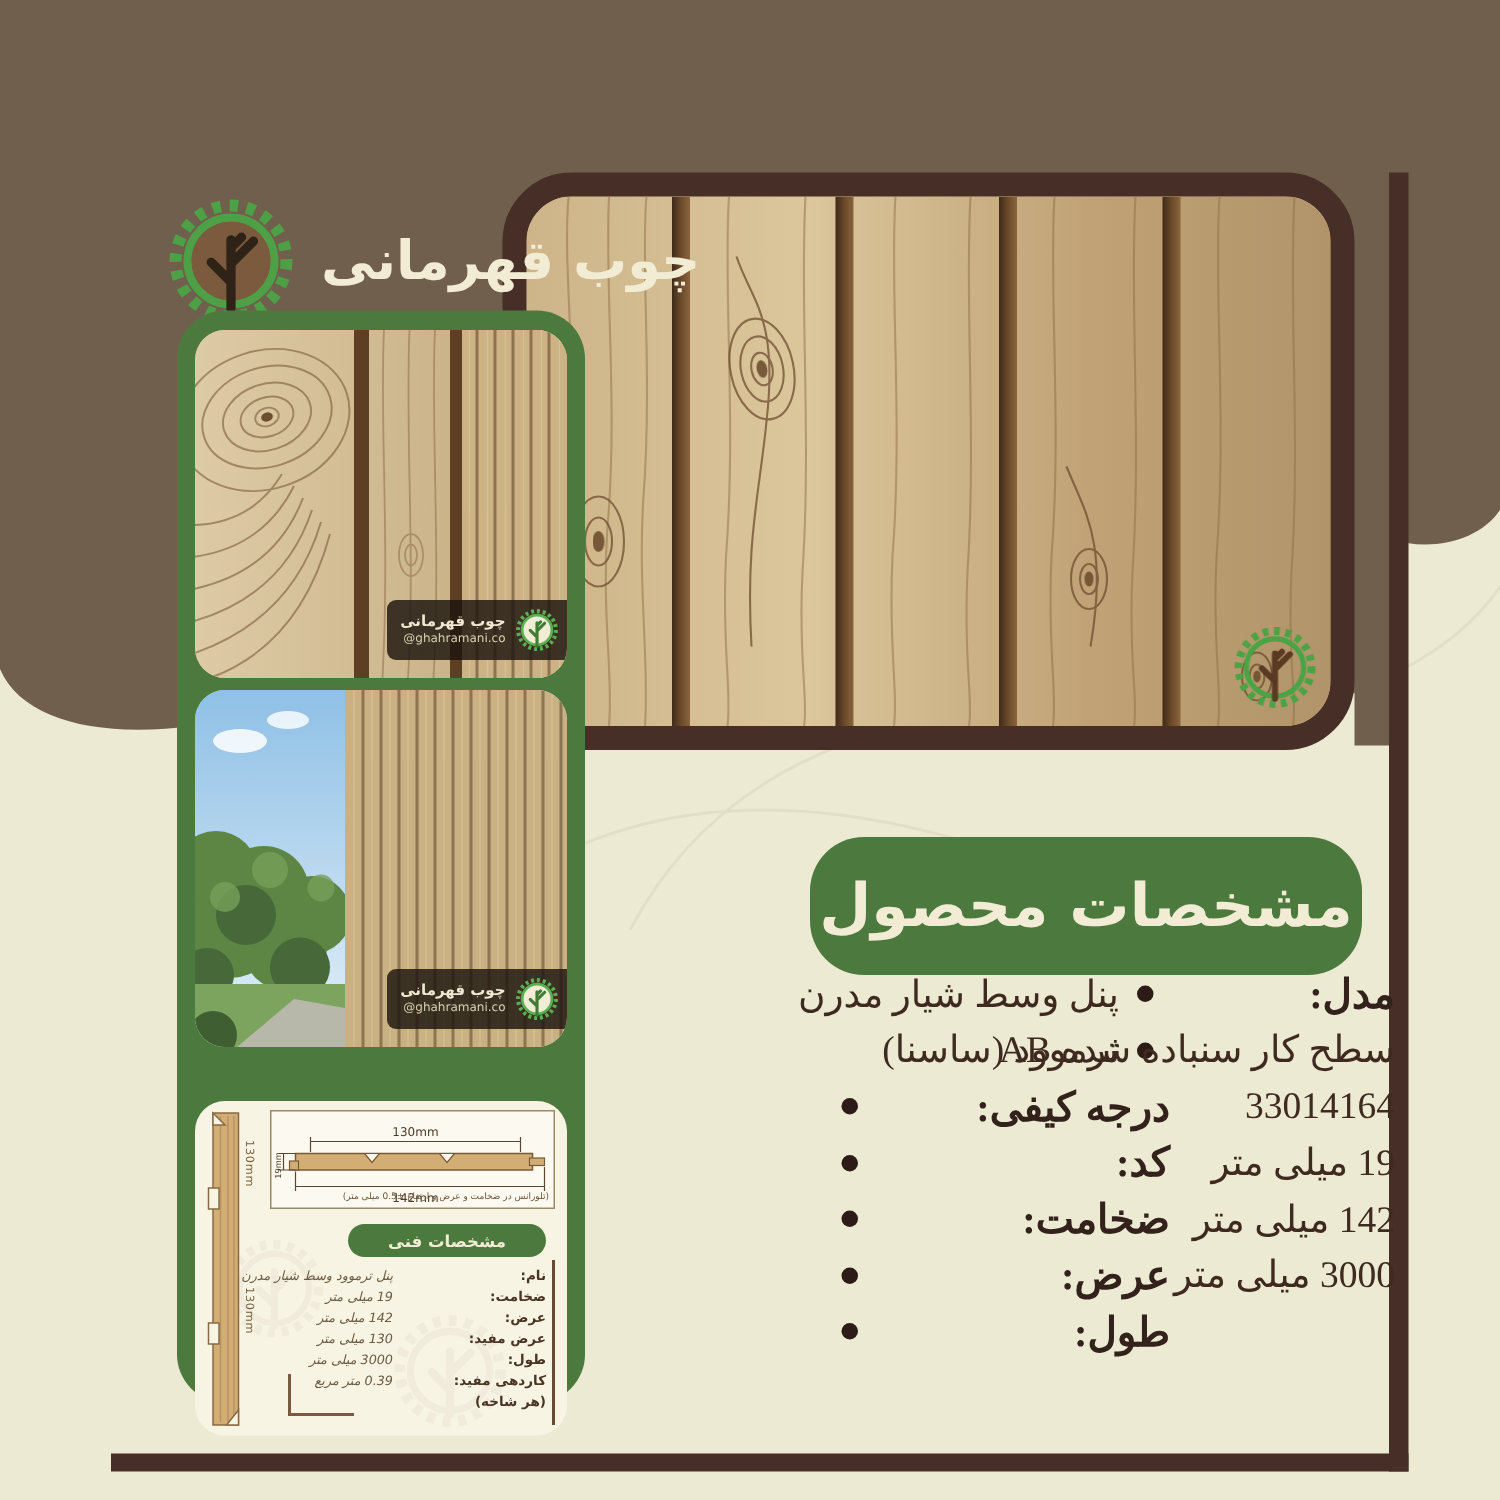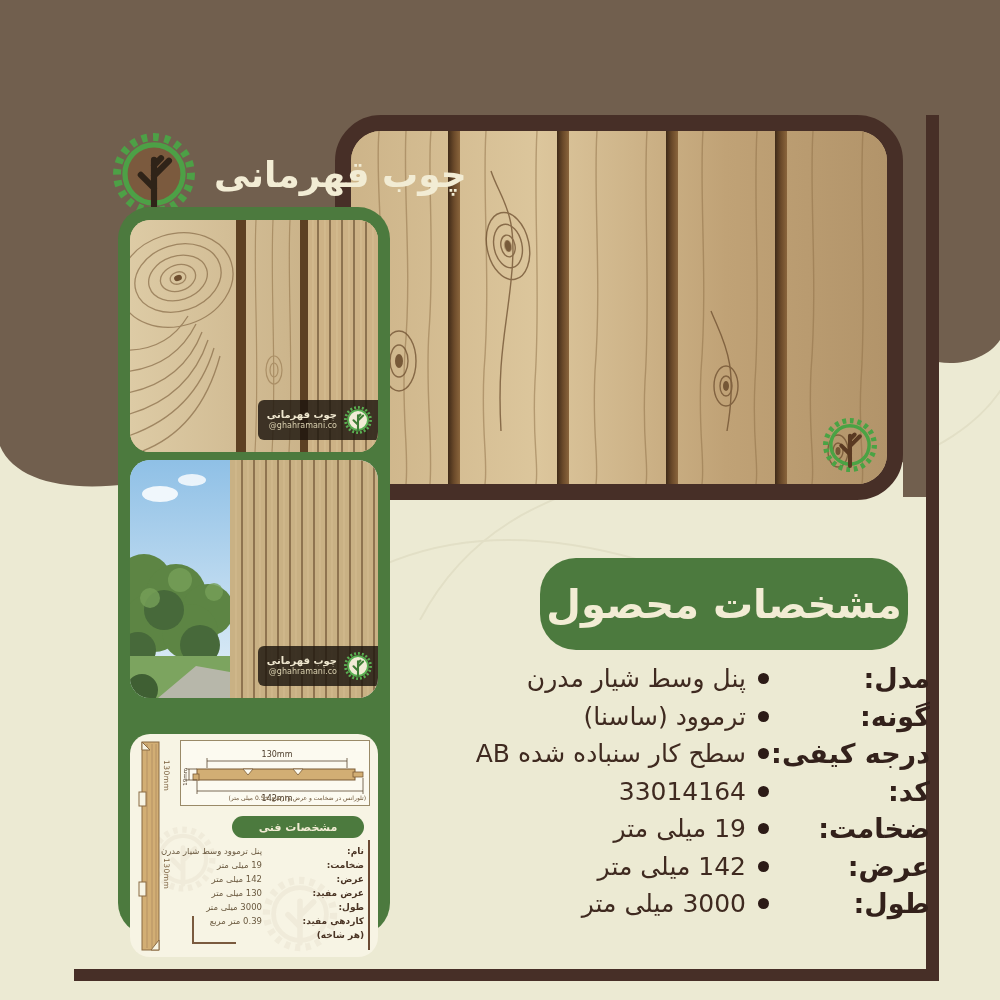--- a/index.html
+++ b/index.html
@@ -45,33 +45,33 @@
   .strip{left:8px;top:6px;width:26px;height:212px;}
   .side-label{left:29px;width:12px;font-size:7.5px;color:#7a5f3d;
               writing-mode:vertical-rl;letter-spacing:.5px;}
   .side-label.a{top:26px;} .side-label.b{top:124px;}
   .dimbox{left:50px;top:6px;width:190px;height:66px;background:#fcfaf0;border:1px solid #9a8a68;box-sizing:border-box;}
   .tech-pill{left:102px;top:82px;width:132px;height:22px;background:#4c7a3e;border-radius:11px;
              color:#f2ecd4;font-size:11px;font-weight:bold;display:flex;align-items:center;justify-content:center;direction:rtl;text-align:center;}
   .tech-table{left:20px;top:110px;width:214px;display:grid;grid-template-columns:112px 94px;
               column-gap:8px;grid-auto-rows:14px;align-items:center;}
   .tech-label{font-size:9px;font-weight:bold;color:#4a3424;direction:rtl;text-align:right;white-space:nowrap;}
-  .tech-value{font-size:8.5px;color:#6b5a40;text-align:right;unicode-bidi:plaintext;white-space:nowrap;}
+  .tech-value{font-size:8.5px;color:#6b5a40;text-align:right;unicode-bidi:plaintext;white-space:nowrap;font-style:italic;}
   .divider{left:238px;top:106px;width:2px;height:110px;background:#6b4a33;}
   .lmark{left:62px;top:182px;width:42px;height:26px;border-left:2px solid #7a5a3e;border-bottom:2px solid #7a5a3e;}
   .ghost{opacity:.06;}
 
   
   .title-pill{left:540px;top:558px;width:368px;height:92px;background:#4c7a3e;border-radius:36px;
               display:flex;align-items:center;justify-content:center;color:#f2ecd4;
               font-size:40px;font-weight:bold;direction:rtl;white-space:nowrap;}
 
   
-  .specs{right:70px;top:660px;display:grid;grid-template-columns:360px 34px 150px;
-         grid-auto-rows:37.5px;align-items:center;}
+  .specs{right:70px;top:644px;display:grid;grid-template-columns:360px 34px 150px;
+         grid-auto-rows:37.5px;align-items:center;font-family:Liberation Serif, serif;}
   .spec-value{text-align:right;font-size:25px;color:#3f2a20;unicode-bidi:plaintext;white-space:nowrap;}
   .spec-bullet{width:11px;height:11px;border-radius:50%;background:#2c1b16;margin:0 auto;}
   .spec-label{direction:rtl;text-align:right;font-size:27px;font-weight:bold;color:#33211b;white-space:nowrap;}
 
   .saw-teeth{fill:none;stroke-width:9;stroke-dasharray:6.5 6.6;}
   .saw-ring{stroke-width:6;}
   .saw-branch{fill:none;stroke-width:7;stroke-linecap:round;}
 </style>
 </head>
 <body>
@@ -402,21 +402,20 @@
       <div class="spec-value">پنل وسط شیار مدرن</div>
       <div>
         <div class="spec-bullet"></div>
       </div>
       <div class="spec-label">مدل:</div>
 
       <div class="spec-value">ترموود (ساسنا)</div>
       <div>
         <div class="spec-bullet"></div>
       </div>
-      <div class="spec-label">گونه:</div>
 
       <div class="spec-value">سطح کار سنباده شده AB</div>
       <div>
         <div class="spec-bullet"></div>
       </div>
       <div class="spec-label">درجه کیفی:</div>
 
       <div class="spec-value">33014164</div>
       <div>
         <div class="spec-bullet"></div>

